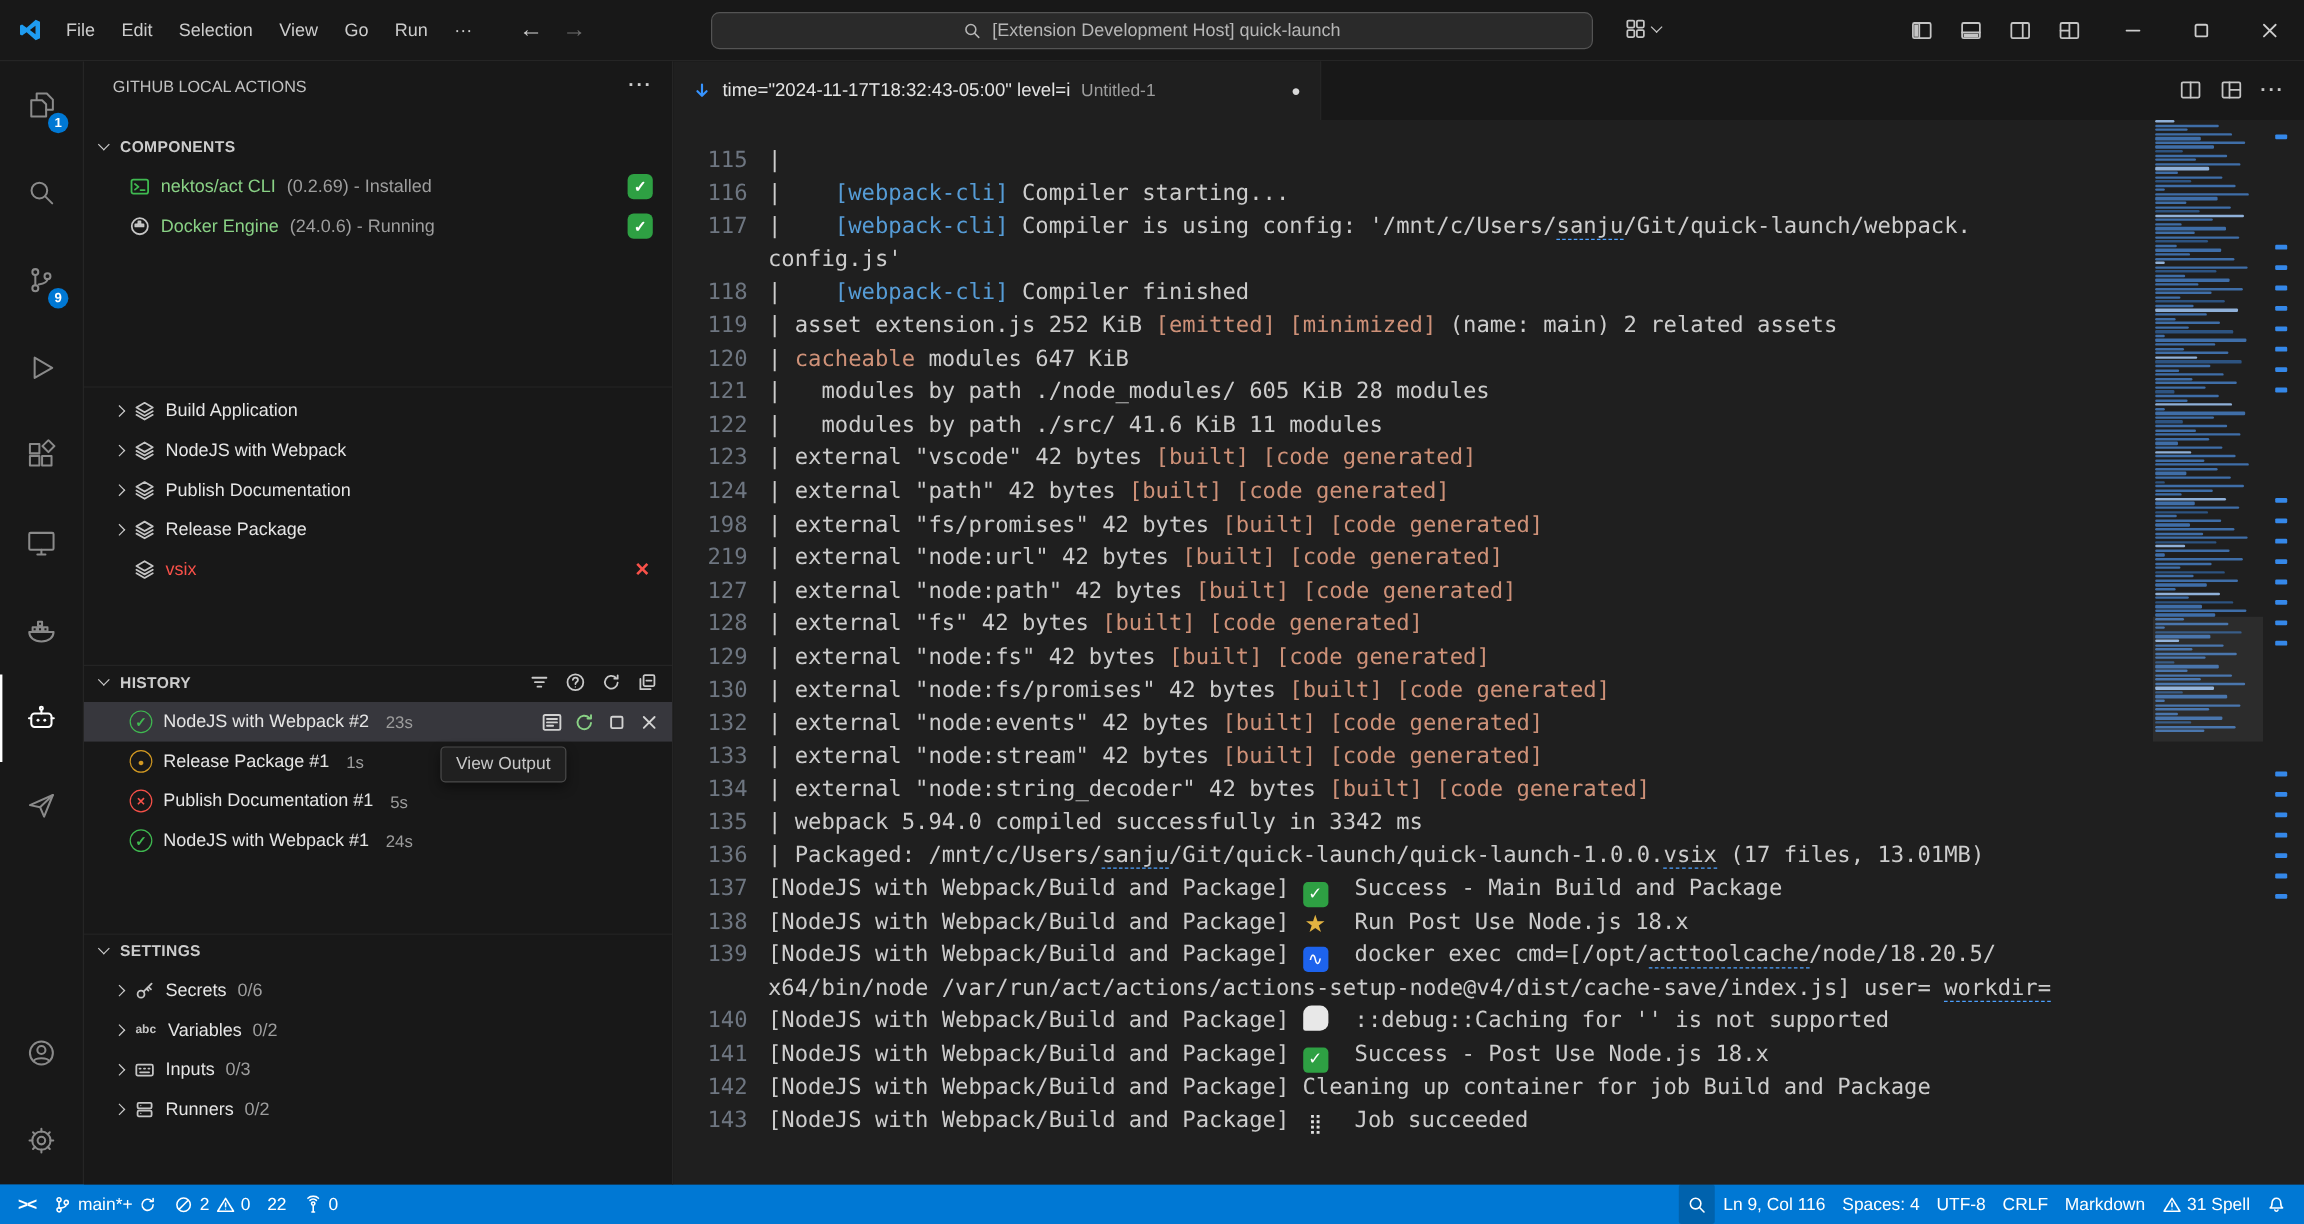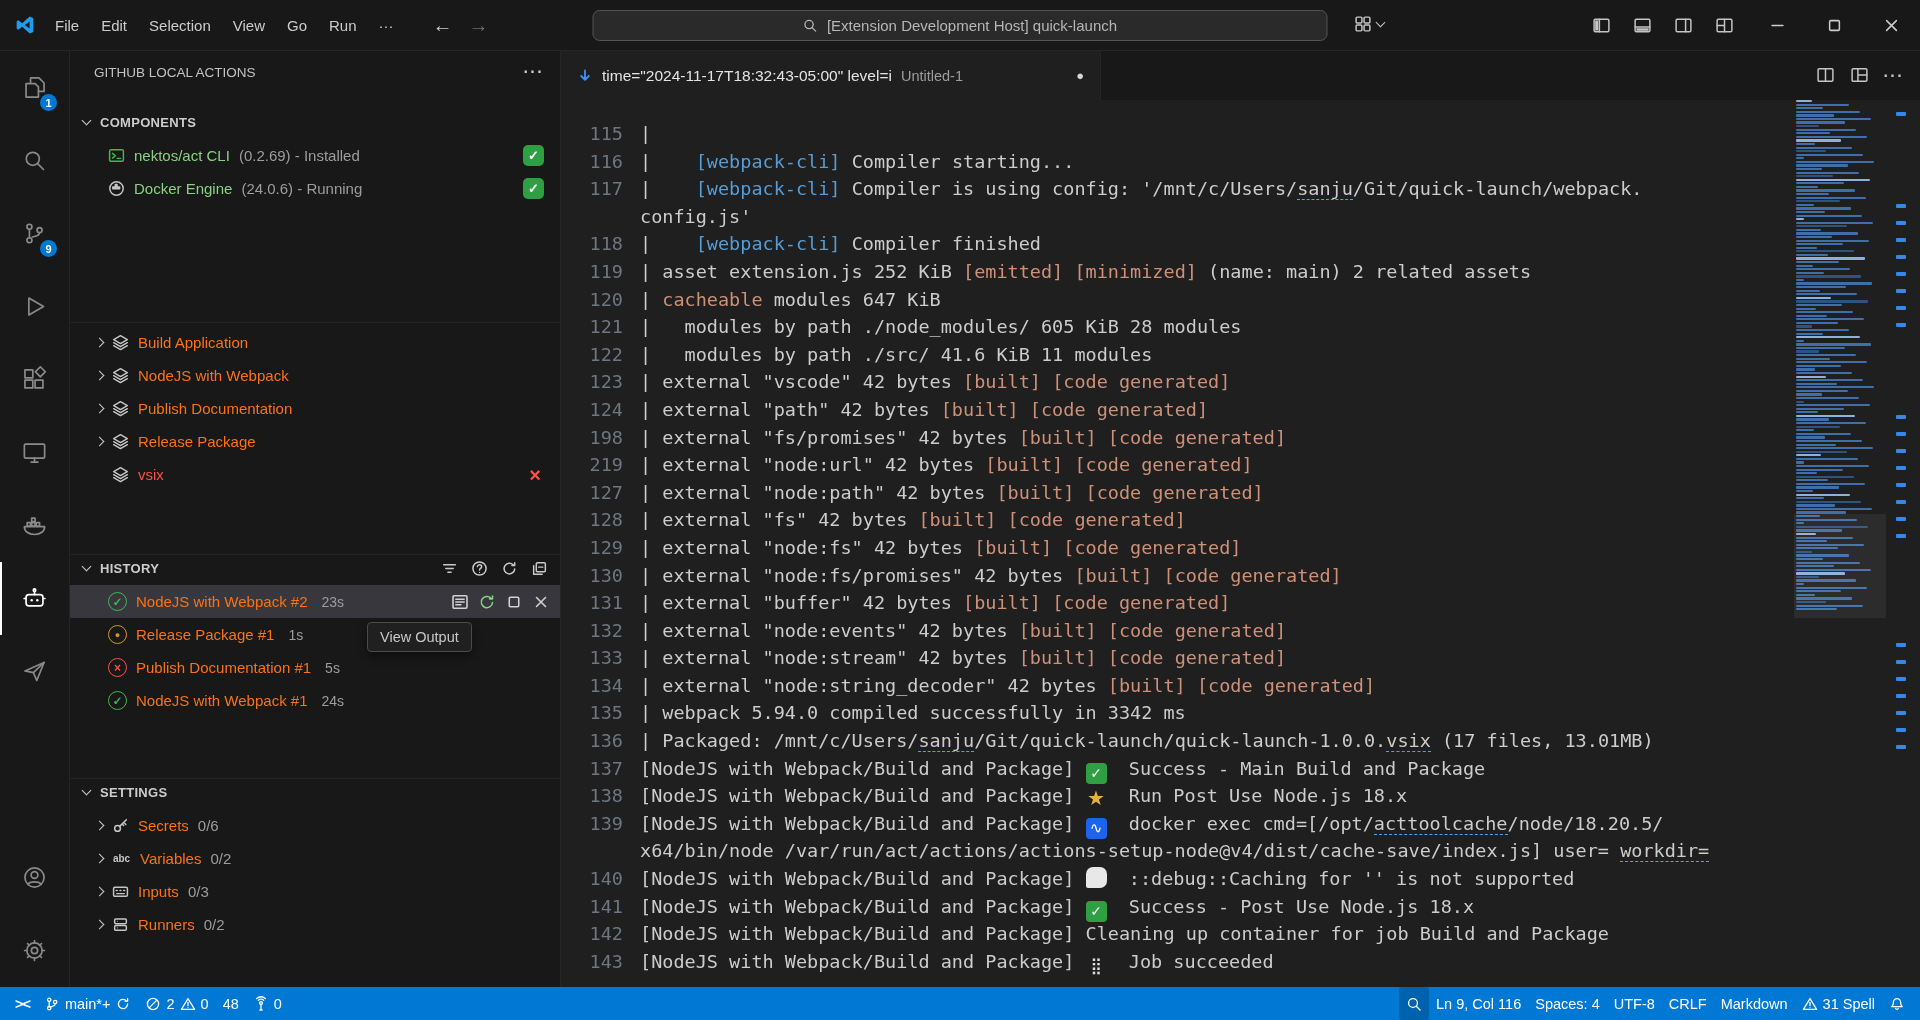--- a/index.html
+++ b/index.html
@@ -48,21 +48,21 @@
   .sec.first{border-top:none}
   .sec-h{height:27px;display:flex;align-items:center;gap:10px;padding-left:13px;font-size:13px;font-weight:700;letter-spacing:.3px;color:#cccccc}
   .hdr-icons{margin-left:auto;margin-right:12px;display:flex;gap:13px;align-items:center;color:#c9c9c9}
   .hdr-icons svg{width:17px;height:17px}
   .list{padding-top:3px}
   .row{display:flex;align-items:center;height:33px;padding-left:38px;gap:9px;font-size:15px;color:#cccccc;white-space:nowrap}
   .row.wf,.row.set{padding-left:26px}
   .icn svg{width:17px;height:17px;display:block}
   .icn{color:#c5c5c5;flex:none;display:flex}
   .icn.green{color:#3fb950}
-  .lbl{color:#f97316}
+  .lbl{color:#e5e5e5}
   .lbl.err{color:#f85149}
   .desc{color:#9d9d9d}
   .comp-name{color:#89d185}
   .okbadge{margin-left:auto;margin-right:16px;width:21px;height:21px;border-radius:5px;background:#2ea043;color:#fff;display:flex;align-items:center;justify-content:center;font-size:13px;font-weight:700;flex:none}
   .wf-x{margin-left:auto;margin-right:19px;color:#f85149;font-size:20px;font-weight:700;line-height:1}
   .st{flex:none;width:19px;height:19px;border-radius:50%;display:flex;align-items:center;justify-content:center;font-weight:700}
   .st-success{border:1.6px solid #3fb950;color:#3fb950;font-size:11.5px}
   .st-running{border:1.6px solid #d29922;color:#d29922;font-size:9px}
   .st-failed{border:1.6px solid #f85149;color:#f85149;font-size:12px}
   .row.hist .time{color:#9d9d9d;margin-left:5px;font-size:14px}
@@ -558,21 +558,20 @@
           <div class="cl"><span class="ln">121</span><span class="ct"><span>|   modules by path ./node_modules/ 605 KiB 28 modules</span></span></div>
           <div class="cl"><span class="ln">122</span><span class="ct"><span>|   modules by path ./src/ 41.6 KiB 11 modules</span></span></div>
           <div class="cl"><span class="ln">123</span><span class="ct"><span>| external "vscode" 42 bytes </span><span class="tk-o">[built]</span><span> </span><span class="tk-o">[code generated]</span></span></div>
           <div class="cl"><span class="ln">124</span><span class="ct"><span>| external "path" 42 bytes </span><span class="tk-o">[built]</span><span> </span><span class="tk-o">[code generated]</span></span></div>
           <div class="cl"><span class="ln">198</span><span class="ct"><span>| external "fs/promises" 42 bytes </span><span class="tk-o">[built]</span><span> </span><span class="tk-o">[code generated]</span></span></div>
           <div class="cl"><span class="ln">219</span><span class="ct"><span>| external "node:url" 42 bytes </span><span class="tk-o">[built]</span><span> </span><span class="tk-o">[code generated]</span></span></div>
           <div class="cl"><span class="ln">127</span><span class="ct"><span>| external "node:path" 42 bytes </span><span class="tk-o">[built]</span><span> </span><span class="tk-o">[code generated]</span></span></div>
           <div class="cl"><span class="ln">128</span><span class="ct"><span>| external "fs" 42 bytes </span><span class="tk-o">[built]</span><span> </span><span class="tk-o">[code generated]</span></span></div>
           <div class="cl"><span class="ln">129</span><span class="ct"><span>| external "node:fs" 42 bytes </span><span class="tk-o">[built]</span><span> </span><span class="tk-o">[code generated]</span></span></div>
           <div class="cl"><span class="ln">130</span><span class="ct"><span>| external "node:fs/promises" 42 bytes </span><span class="tk-o">[built]</span><span> </span><span class="tk-o">[code generated]</span></span></div>
-          <div class="cl"><span class="ln">131</span><span class="ct"><span>| external "buffer" 42 bytes </span><span class="tk-o">[built]</span><span> </span><span class="tk-o">[code generated]</span></span></div>
           <div class="cl"><span class="ln">132</span><span class="ct"><span>| external "node:events" 42 bytes </span><span class="tk-o">[built]</span><span> </span><span class="tk-o">[code generated]</span></span></div>
           <div class="cl"><span class="ln">133</span><span class="ct"><span>| external "node:stream" 42 bytes </span><span class="tk-o">[built]</span><span> </span><span class="tk-o">[code generated]</span></span></div>
           <div class="cl"><span class="ln">134</span><span class="ct"><span>| external "node:string_decoder" 42 bytes </span><span class="tk-o">[built]</span><span> </span><span class="tk-o">[code generated]</span></span></div>
           <div class="cl"><span class="ln">135</span><span class="ct"><span>| webpack 5.94.0 compiled successfully in 3342 ms</span></span></div>
           <div class="cl"><span class="ln">136</span><span class="ct"><span>| Packaged: /mnt/c/Users/</span><span class="tk-sq">sanju</span><span>/Git/quick-launch/quick-launch-1.0.0.</span><span class="tk-sq">vsix</span><span> (17 files, 13.01MB)</span></span></div>
           <div class="cl"><span class="ln">137</span><span class="ct"><span>[NodeJS with Webpack/Build and Package] </span><span class="emj check">✓</span><span>  Success - Main Build and Package</span></span></div>
           <div class="cl"><span class="ln">138</span><span class="ct"><span>[NodeJS with Webpack/Build and Package] </span><span class="emj star">★</span><span>  Run Post Use Node.js 18.x</span></span></div>
           <div class="cl"><span class="ln">139</span><span class="ct"><span>[NodeJS with Webpack/Build and Package] </span><span class="emj whale">∿</span><span>  docker exec cmd=[/opt/</span><span class="tk-sq">acttoolcache</span><span>/node/18.20.5/</span></span></div>
           <div class="cl"><span class="ln"></span><span class="ct"><span>x64/bin/node /var/run/act/actions/actions-setup-node@v4/dist/cache-save/index.js] user= </span><span class="tk-sq">workdir=</span></span></div>
           <div class="cl"><span class="ln">140</span><span class="ct"><span>[NodeJS with Webpack/Build and Package] </span><span class="emj speech"></span><span>  ::debug::Caching for '' is not supported</span></span></div>
@@ -789,21 +788,21 @@
       <span style="display:flex">
           <svg viewBox="0 0 16 16">
             <path d="M8 2.6 14.6 13.4H1.4z"></path>
             <path d="M8 6.5v3.2"></path>
             <circle cx="8" cy="11.6" r=".55" fill="currentColor" stroke="none"></circle>
           </svg>
         </span>
       <span>0</span>
     </div>
     <div class="sb-item">
-      <span>48</span>
+      <span>22</span>
     </div>
     <div class="sb-item">
       <span style="display:flex">
           <svg viewBox="0 0 16 16">
             <path d="M8 8.6V14M6.9 14h2.2"></path>
             <circle cx="8" cy="7" r="1.4"></circle>
             <path d="M5.3 4.3a3.8 3.8 0 0 1 5.4 0M3.6 2.6a6.2 6.2 0 0 1 8.8 0"></path>
           </svg>
         </span>
       <span>0</span>

